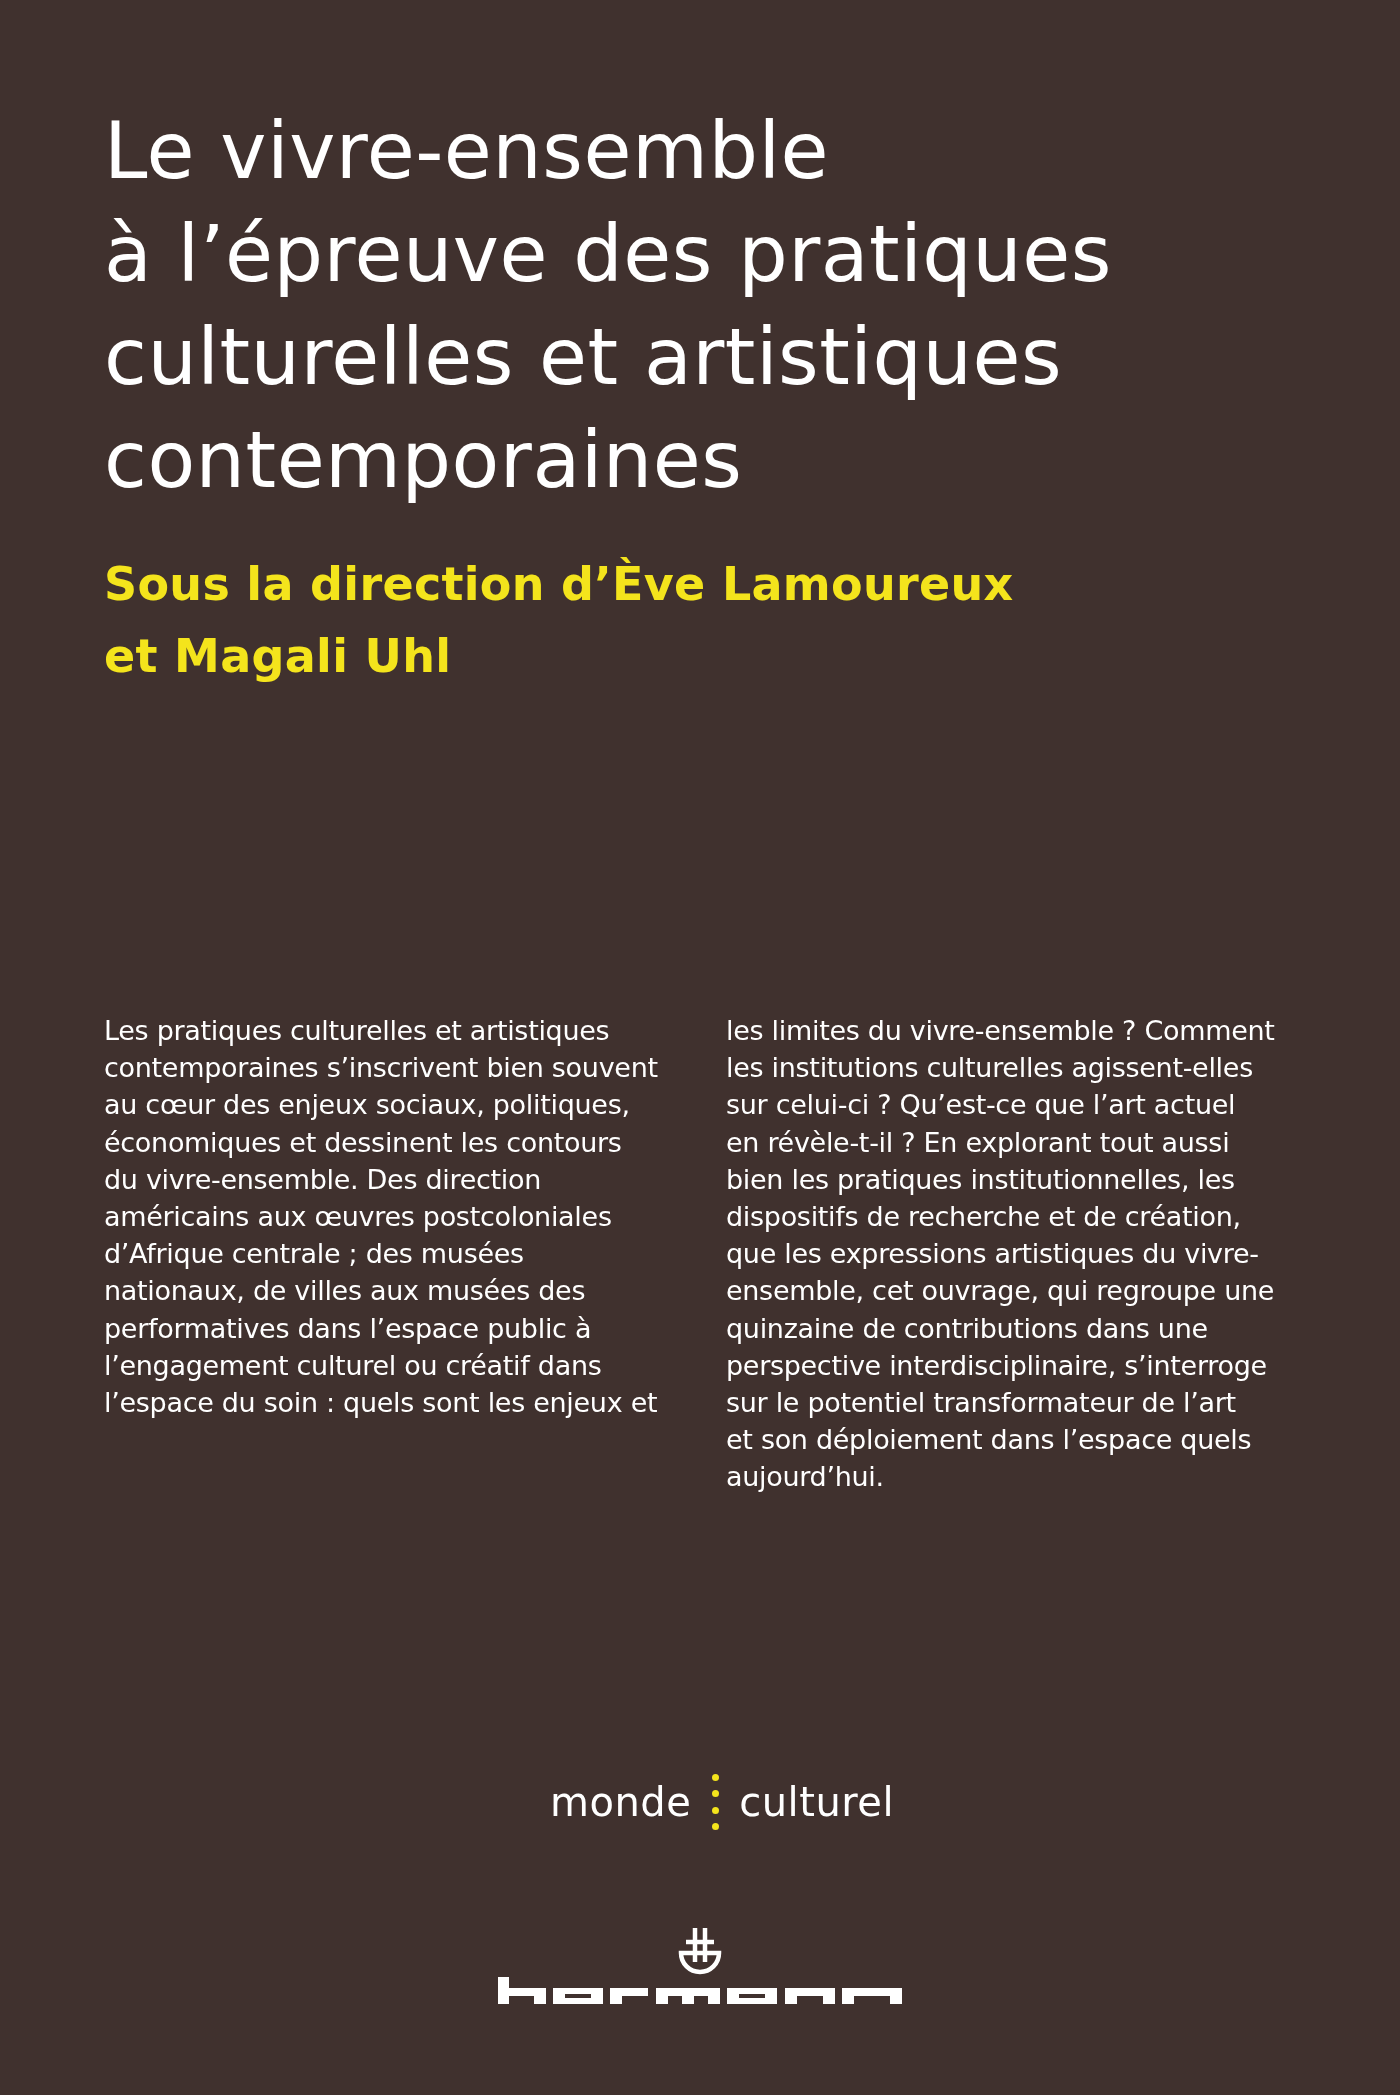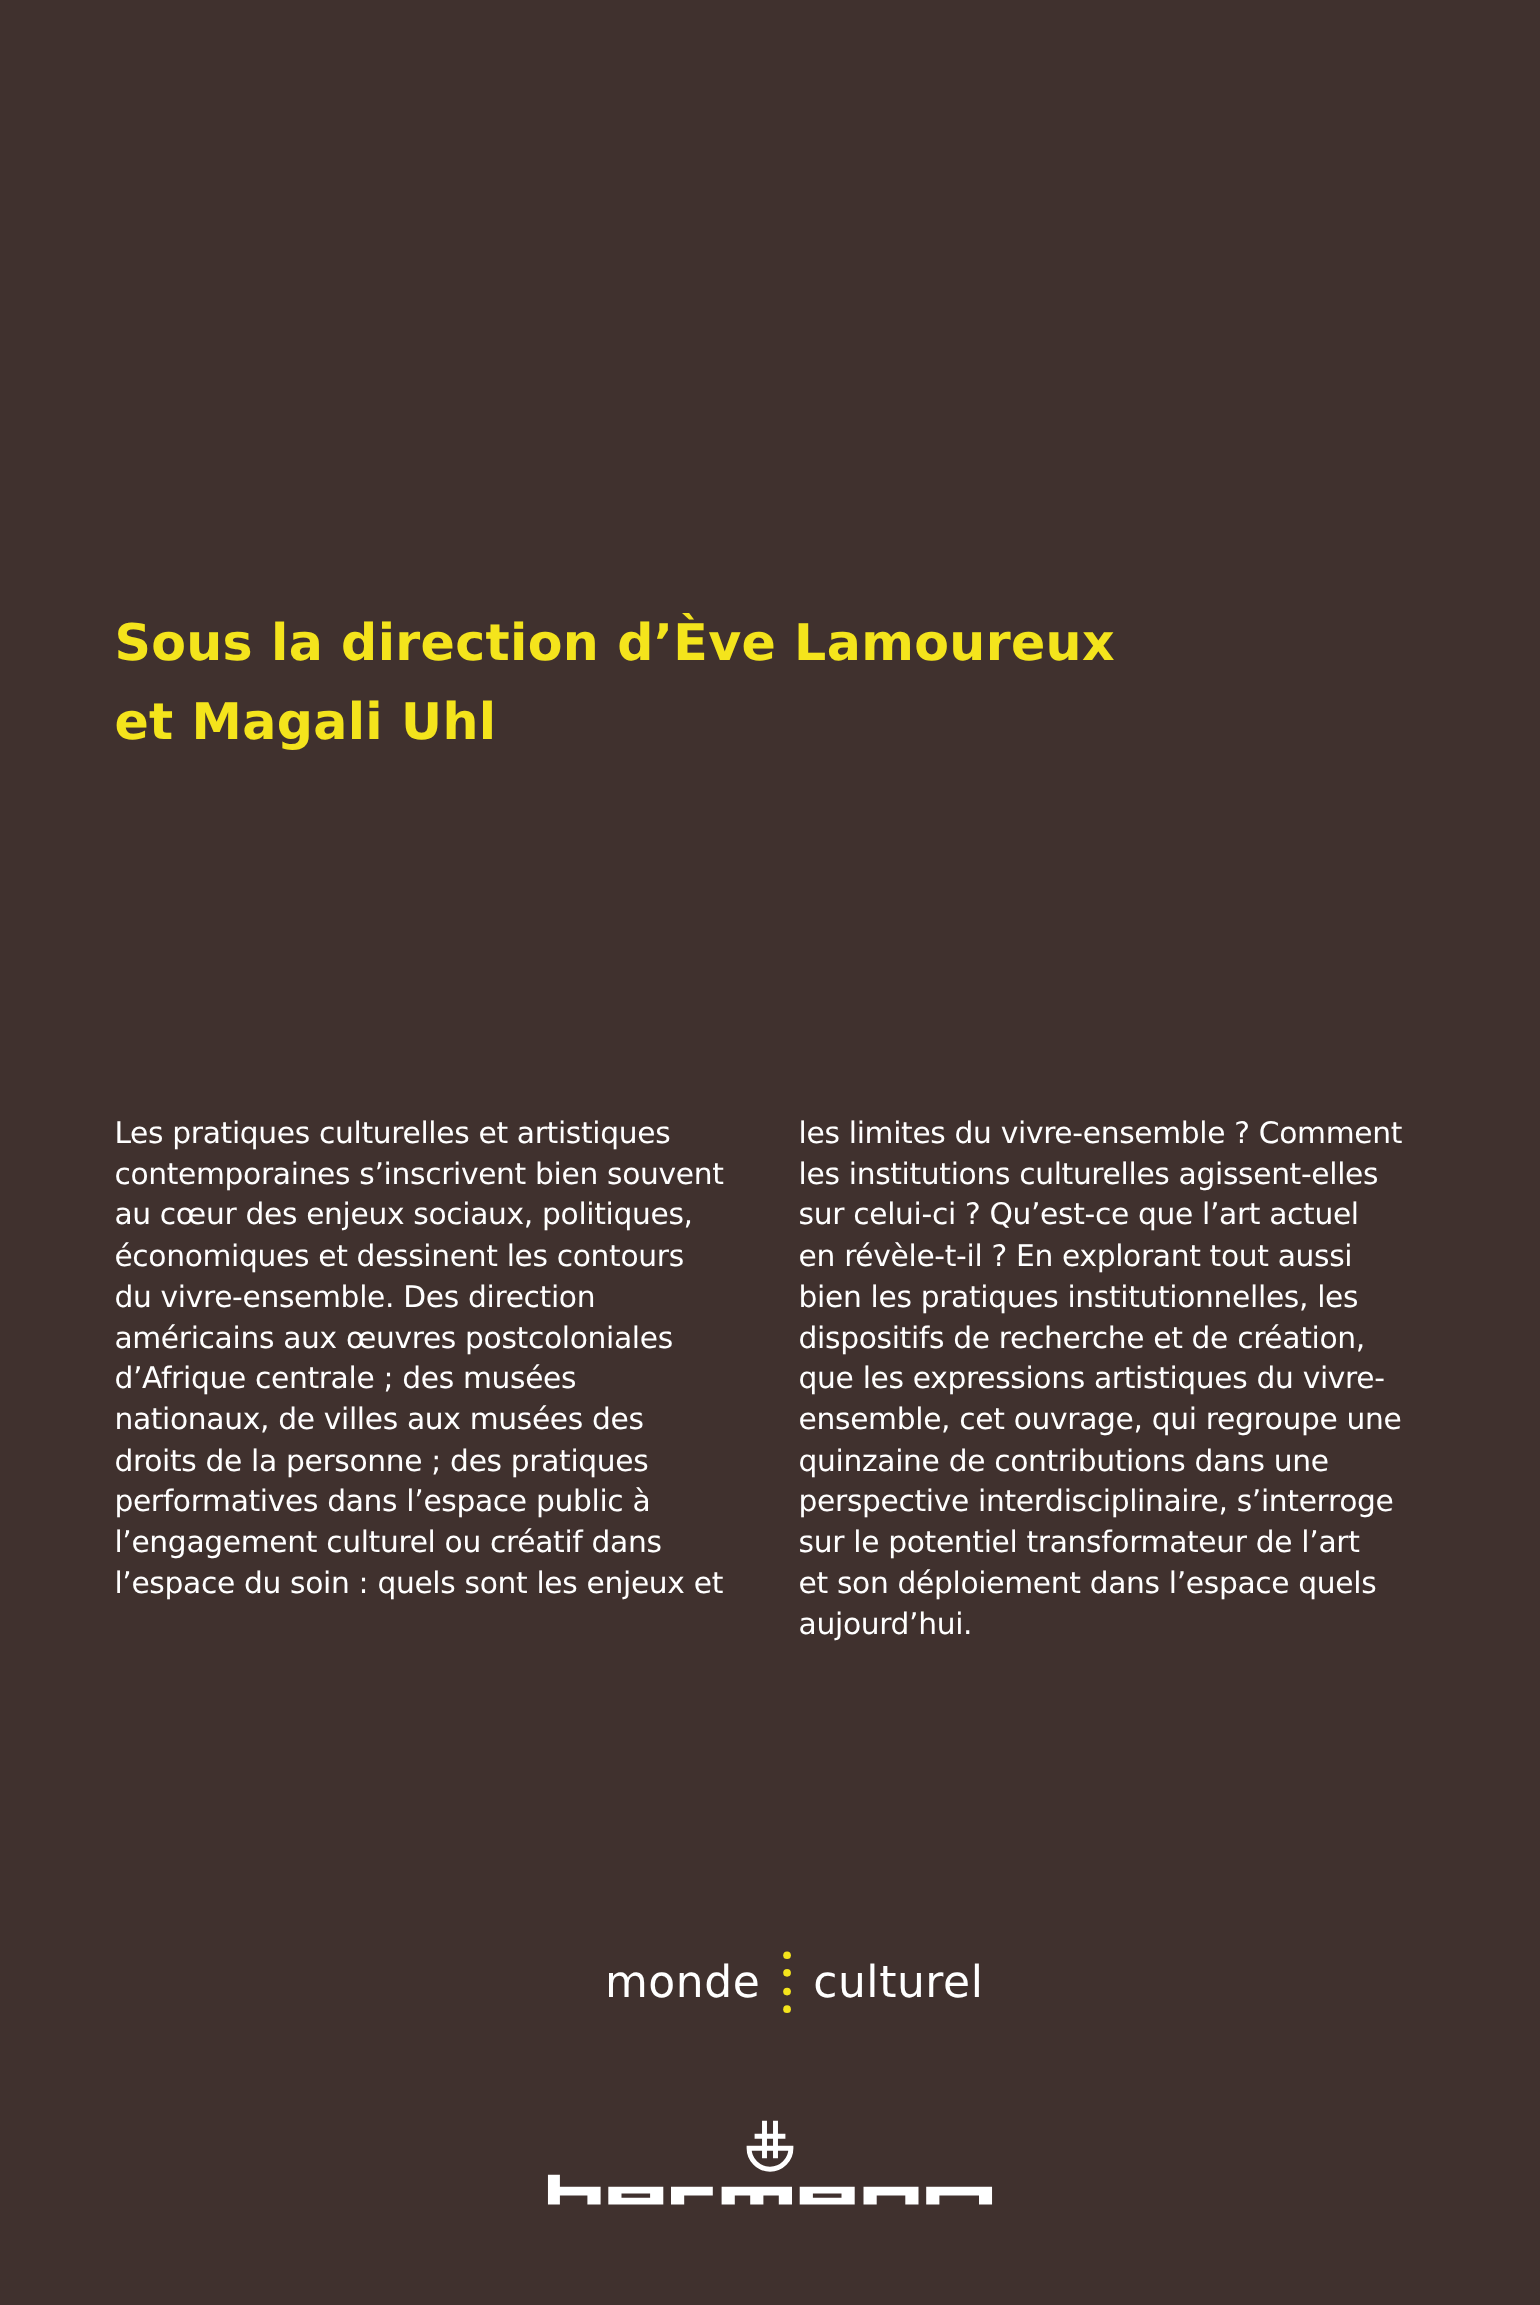--- a/index.html
+++ b/index.html
@@ -114,36 +114,41 @@
       width: 1px; height: 1px;
       overflow: hidden;
       clip: rect(0 0 0 0);
     }
   </style>
 </head>
 <body>
 
 <div class="cover">
 
+  <h1 class="title">
+    <span class="line">Le vivre-ensemble</span>
+    <span class="line">à l’épreuve des pratiques</span>
+    <span class="line">culturelles et artistiques</span>
+    <span class="line">contemporaines</span>
+  </h1>
 
   <h2 class="editors">
     <span class="line">Sous la direction d’Ève Lamoureux</span>
     <span class="line">et Magali Uhl</span>
   </h2>
 
   <div class="blurb-col col-left">
     <span class="line">Les pratiques culturelles et artistiques</span>
     <span class="line">contemporaines s’inscrivent bien souvent</span>
     <span class="line">au cœur des enjeux sociaux, politiques,</span>
     <span class="line">économiques et dessinent les contours</span>
     <span class="line">du vivre-ensemble. Des direction</span>
     <span class="line">américains aux œuvres postcoloniales</span>
     <span class="line">d’Afrique centrale ; des musées</span>
     <span class="line">nationaux, de villes aux musées des</span>
-    <span class="line">droits de la personne ; des pratiques</span>
     <span class="line">performatives dans l’espace public à</span>
     <span class="line">l’engagement culturel ou créatif dans</span>
     <span class="line">l’espace du soin : quels sont les enjeux et</span>
   </div>
 
   <div class="blurb-col col-right">
     <span class="line">les limites du vivre-ensemble ? Comment</span>
     <span class="line">les institutions culturelles agissent-elles</span>
     <span class="line">sur celui-ci ? Qu’est-ce que l’art actuel</span>
     <span class="line">en révèle-t-il ? En explorant tout aussi</span>

